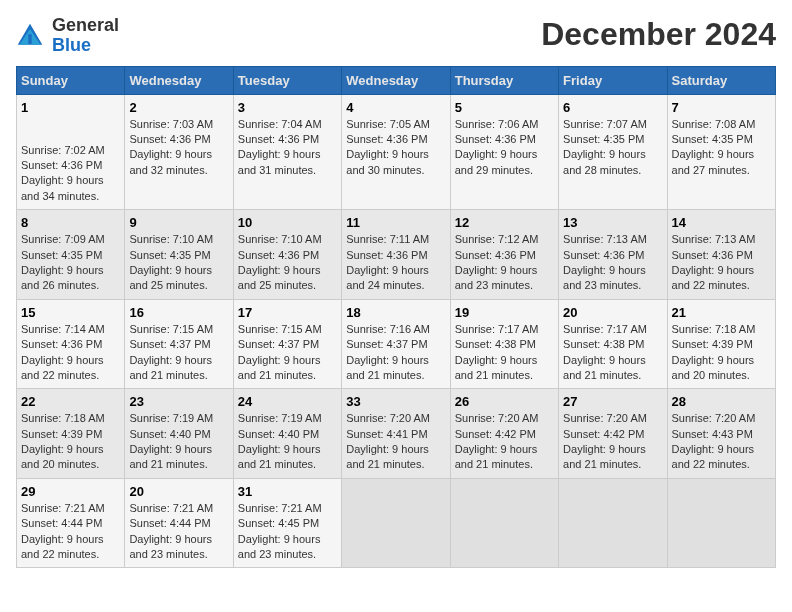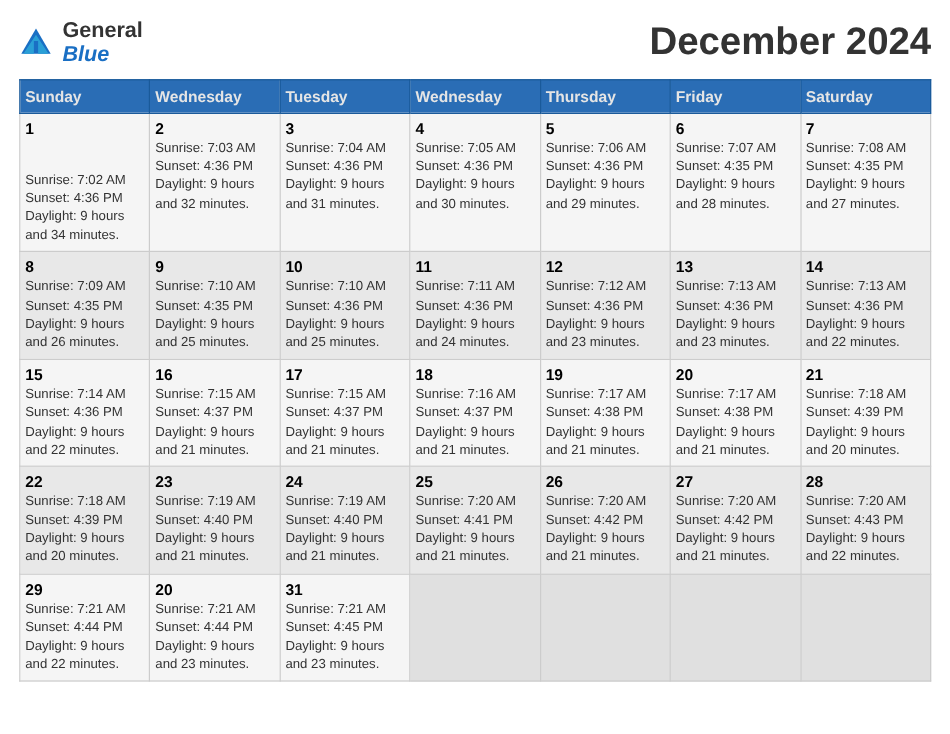--- a/index.html
+++ b/index.html
@@ -20,21 +20,21 @@
       display: flex;
       align-items: center;
       gap: 8px;
     }
     .logo-text {
       font-size: 18px;
       font-weight: bold;
       color: #333;
       line-height: 1.1;
     }
-    .logo-text span { color: #1a6fc4; font-style: italic; }
+    .logo-text span { color: #1a6fc4; }
     .logo-icon {
       width: 28px;
       height: 28px;
     }
     .title-block {
       text-align: right;
     }
     .month-title {
       font-size: 32px;
       font-weight: bold;
@@ -289,21 +289,21 @@
 and 21 minutes.</div>
         </td>
         <td>
           <span class="day-num">24</span>
           <div class="day-info" style="white-space: pre-line;">Sunrise: 7:19 AM
 Sunset: 4:40 PM
 Daylight: 9 hours
 and 21 minutes.</div>
         </td>
         <td>
-          <span class="day-num">25</span>
+          <span class="day-num">33</span>
           <div class="day-info" style="white-space: pre-line;">Sunrise: 7:20 AM
 Sunset: 4:41 PM
 Daylight: 9 hours
 and 21 minutes.</div>
         </td>
         <td>
           <span class="day-num">26</span>
           <div class="day-info" style="white-space: pre-line;">Sunrise: 7:20 AM
 Sunset: 4:42 PM
 Daylight: 9 hours

